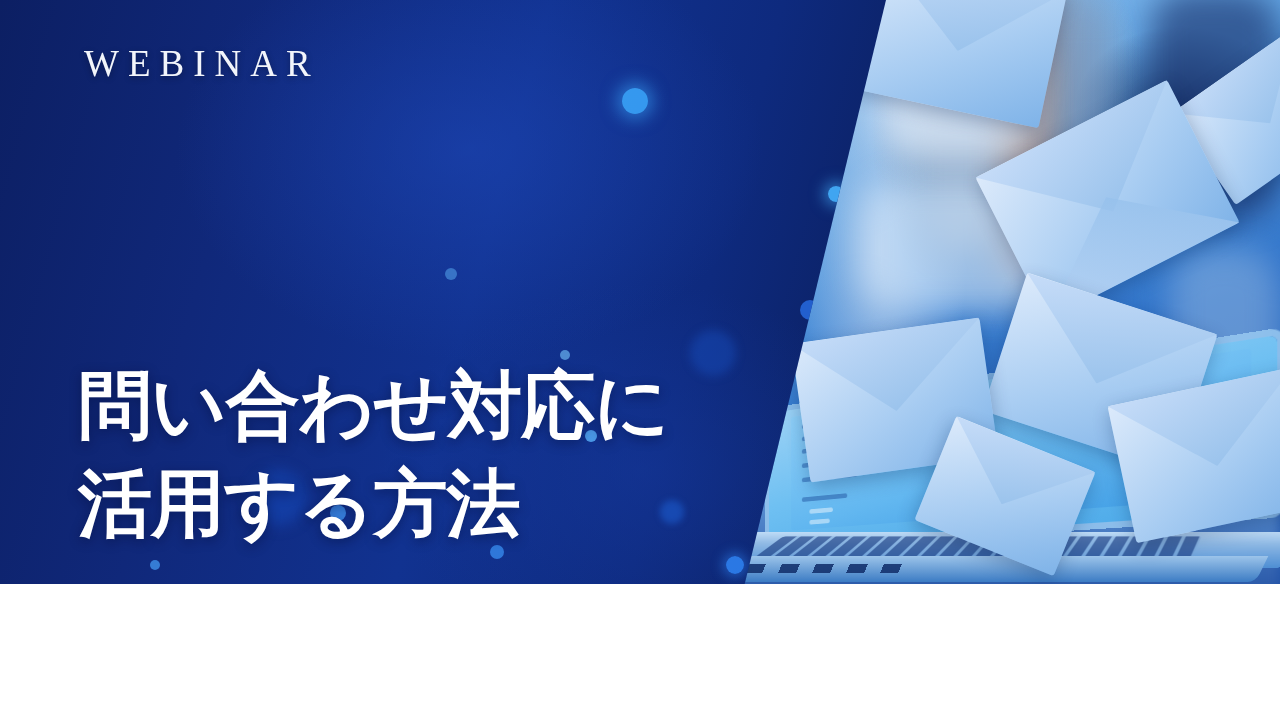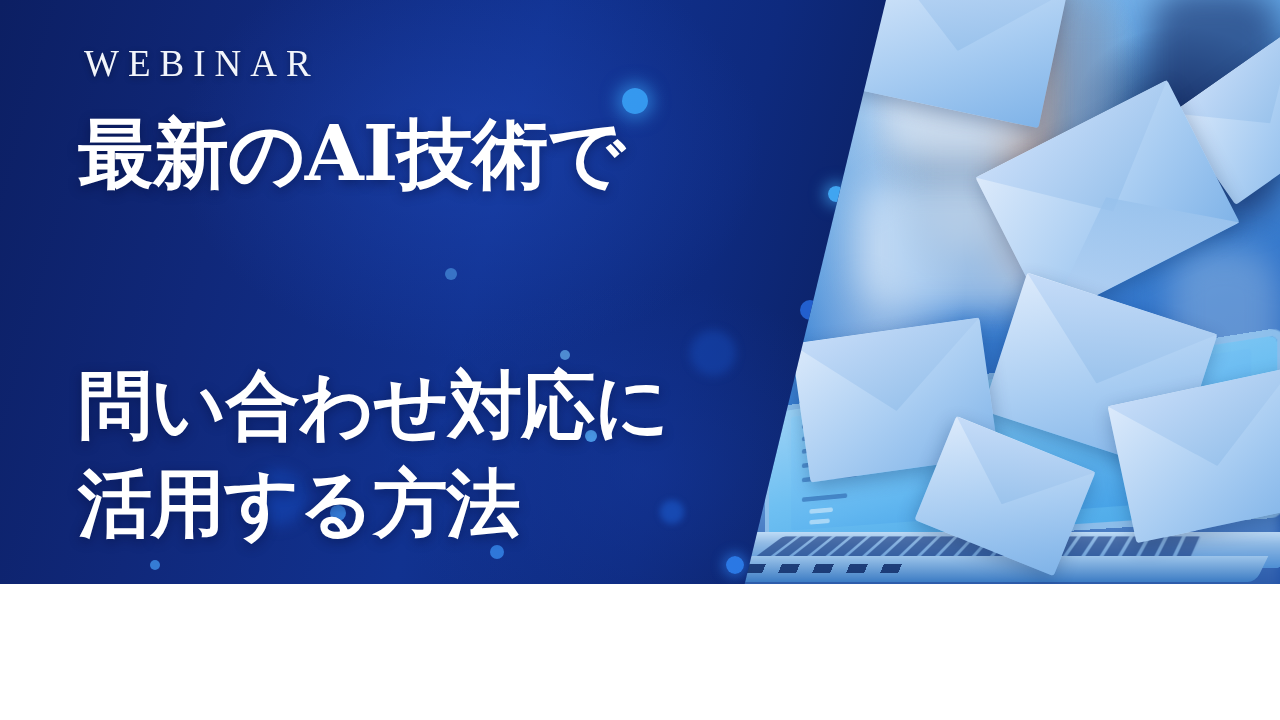--- a/index.html
+++ b/index.html
@@ -217,21 +217,20 @@
       <div class="bokeh" style="left:660px;top:500px;width:24px;height:24px;background:rgba(30,100,220,.5);filter:blur(3px);"></div>
       <div class="bokeh" style="left:150px;top:560px;width:10px;height:10px;background:rgba(70,160,250,.7);"></div>
       <div class="bokeh" style="left:726px;top:556px;width:18px;height:18px;background:rgba(50,140,255,.8);box-shadow:0 0 12px 4px rgba(50,140,255,.45);"></div>
       <div class="bokeh" style="left:266px;top:584px;width:10px;height:10px;background:rgba(70,160,250,.85);"></div>
       <div class="bokeh" style="left:560px;top:350px;width:10px;height:10px;background:rgba(120,200,255,.6);"></div>
       <div class="bokeh" style="left:445px;top:268px;width:12px;height:12px;background:rgba(100,190,255,.45);"></div>
     </div>
 
     <div class="content">
       <div class="webinar">WEBINAR</div>
-      <div class="line l1">最新のAI技術で</div>
 
 
       <div class="line l3">問い合わせ対応に</div>
       <div class="line l4">活用する方法</div>
     </div>
   </div>
 
   <div class="bottom">
 
     

